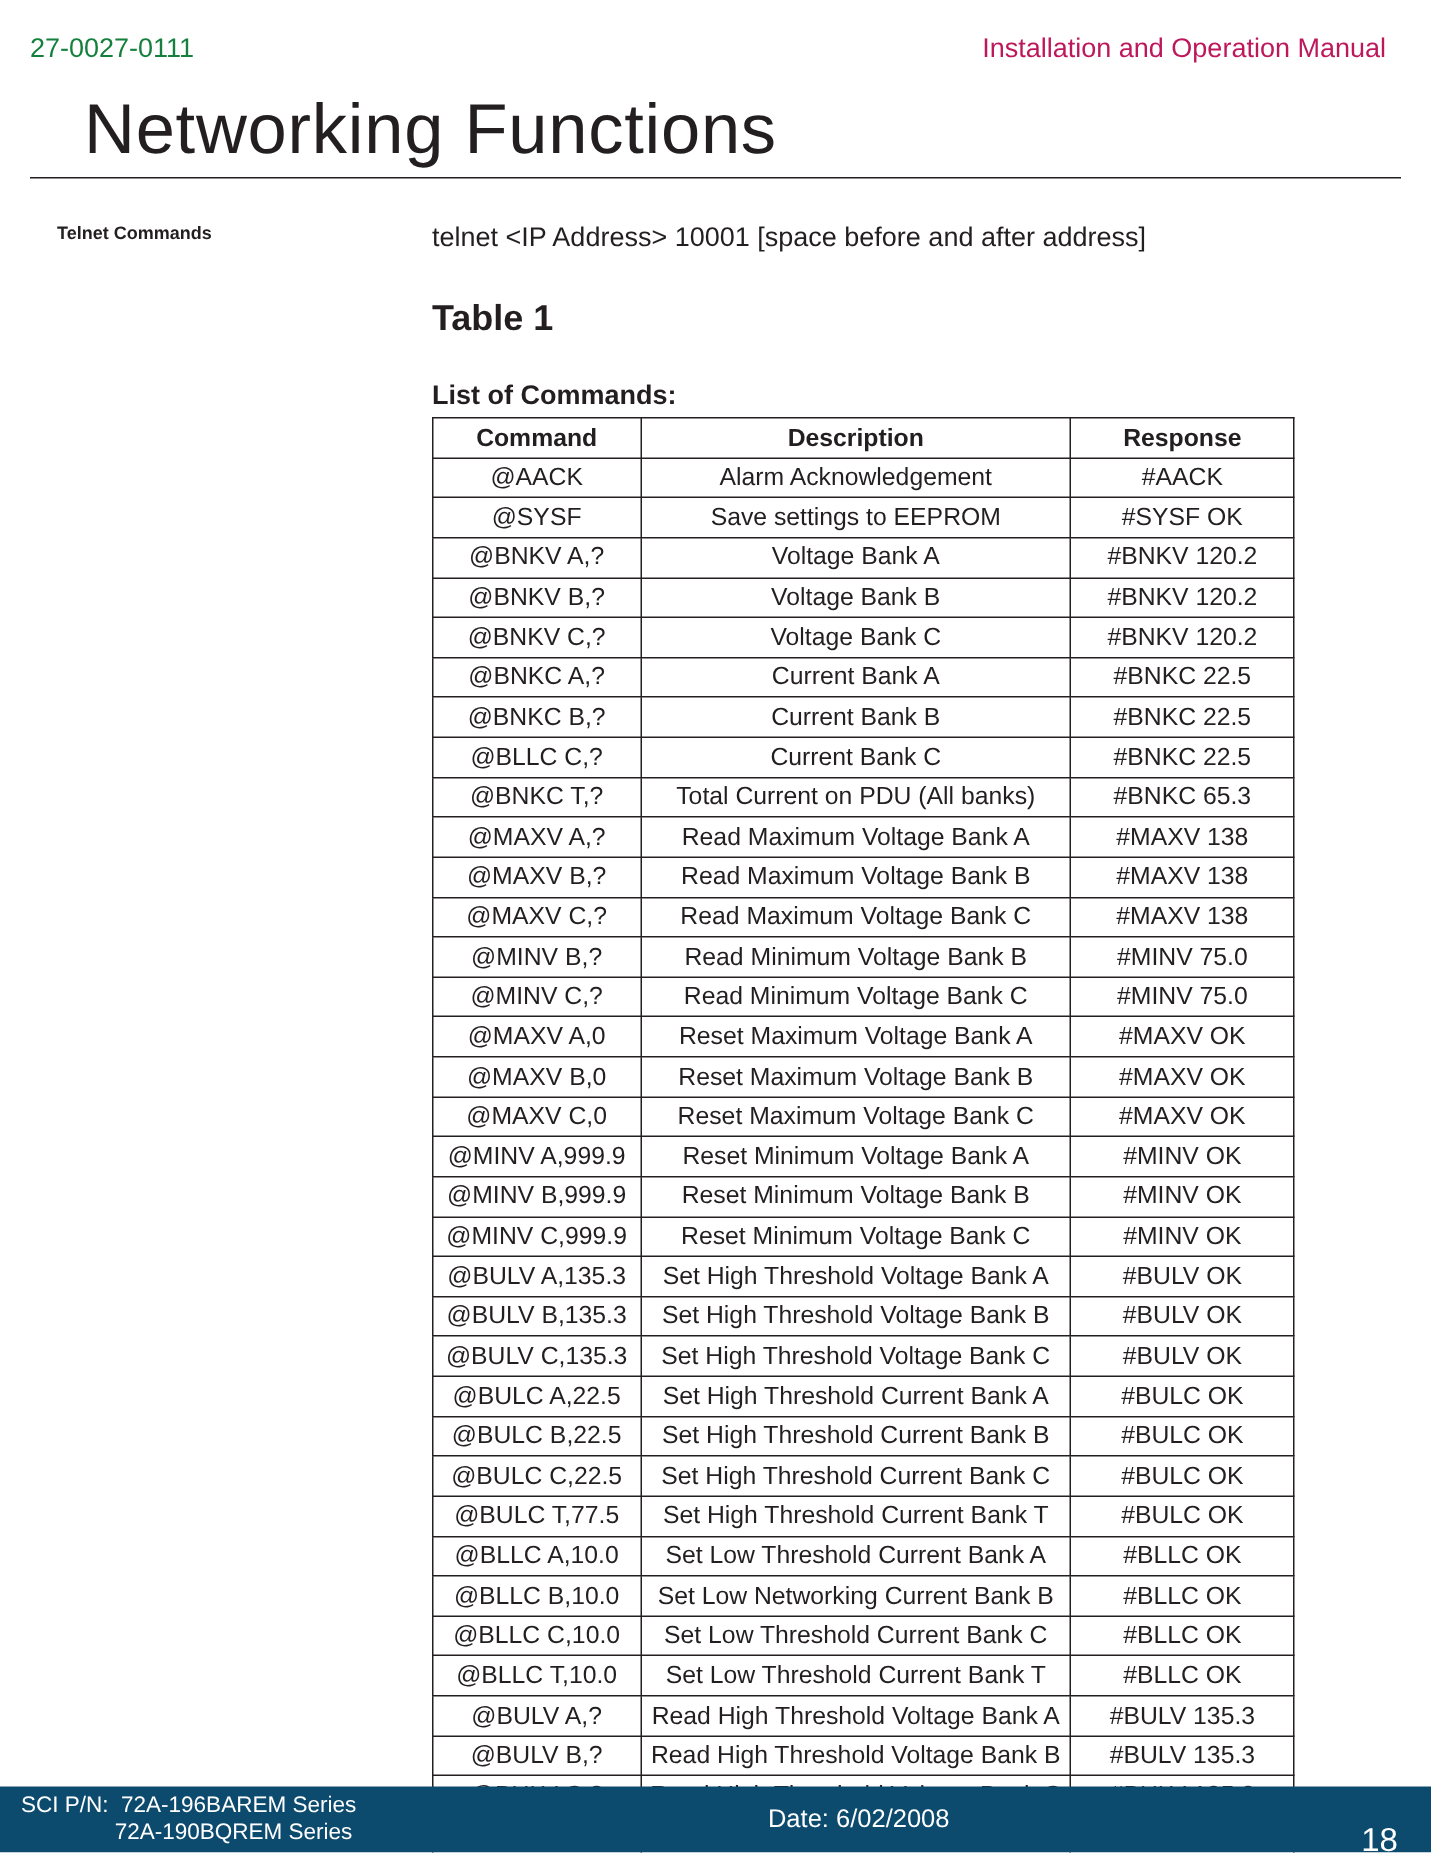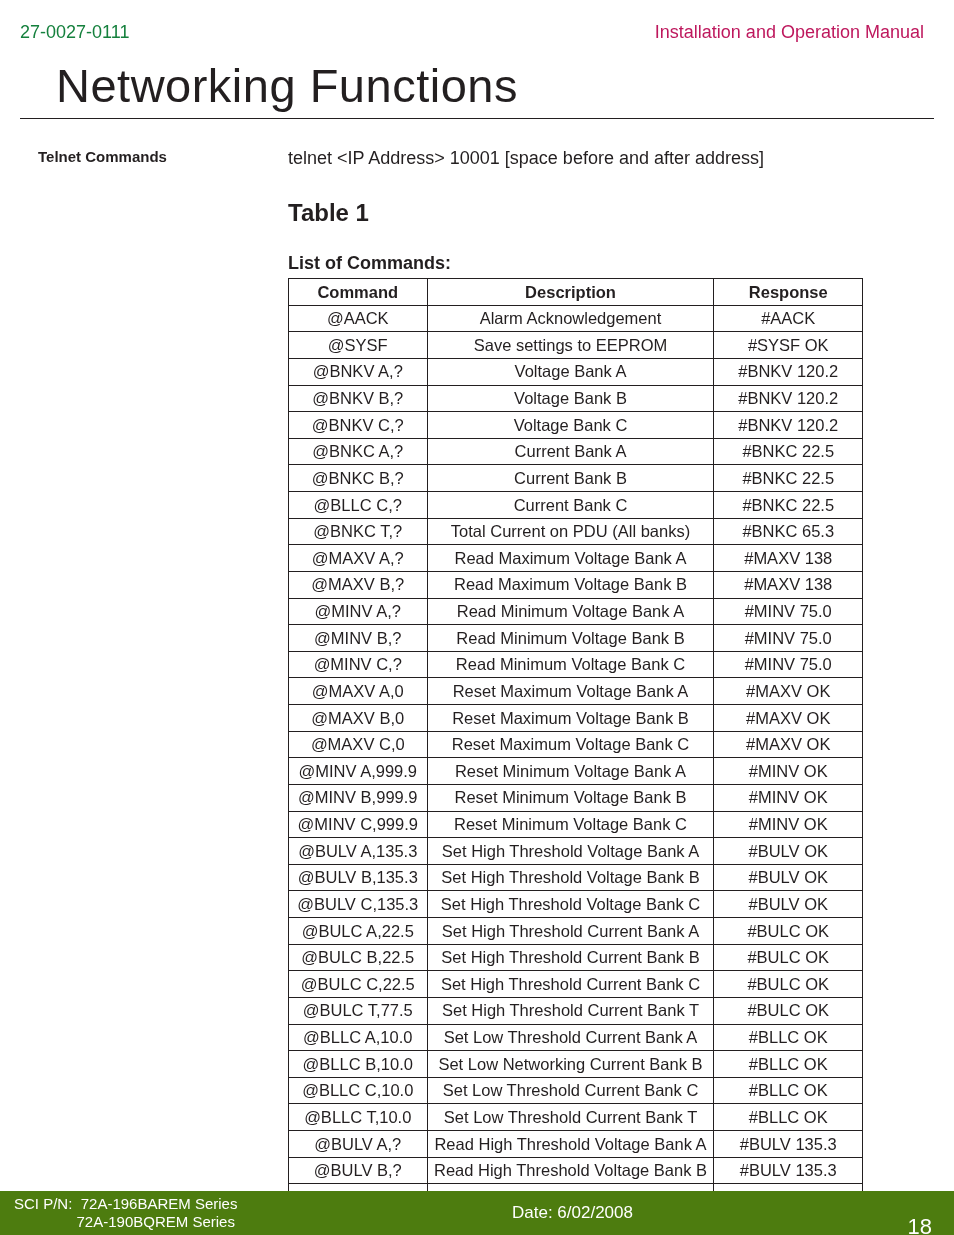--- a/index.html
+++ b/index.html
@@ -42,21 +42,21 @@
     border: none;
     border-top: 1px solid #231f20;
     margin: 0;
   }
   .left-col {
     position: absolute;
     top: 148px;
     left: 38px;
     width: 210px;
     font-weight: bold;
-    font-size: 15px;
+    font-size: 12px;
     color: #231f20;
   }
   .body-col {
     position: absolute;
     top: 148px;
     left: 288px;
     width: 610px;
   }
   .intro-line { font-size: 18px; margin-bottom: 30px; }
   .table-label { font-weight: bold; font-size: 24px; margin-bottom: 26px; }
@@ -74,21 +74,21 @@
     white-space: nowrap;
   }
   table.cmd th { font-weight: bold; }
   table.cmd col.c1 { width: 140px; }
   table.cmd col.c2 { width: 275px; }
   table.cmd col.c3 { width: 160px; }
   .footer {
     position: absolute;
     left: 0; right: 0; bottom: 0;
     height: 44px;
-    background: #4d7c0f;
+    background: #0c4a6e;
     color: #fff;
     display: flex;
     align-items: center;
     justify-content: space-between;
     padding: 0 22px 0 14px;
     font-size: 15px;
     box-sizing: border-box;
   }
   .footer .pn { line-height: 1.2; }
   .footer .date { font-size: 17px; }
@@ -175,23 +175,23 @@
           <td>@MAXV A,?</td>
           <td>Read Maximum Voltage Bank A</td>
           <td>#MAXV 138</td>
         </tr>
         <tr>
           <td>@MAXV B,?</td>
           <td>Read Maximum Voltage Bank B</td>
           <td>#MAXV 138</td>
         </tr>
         <tr>
-          <td>@MINV A,?</td>
-          <td>Read Minimum Voltage Bank A</td>
-          <td>#MINV 75.0</td>
+          <td>@MAXV C,?</td>
+          <td>Read Maximum Voltage Bank C</td>
+          <td>#MAXV 138</td>
         </tr>
         <tr>
           <td>@MINV B,?</td>
           <td>Read Minimum Voltage Bank B</td>
           <td>#MINV 75.0</td>
         </tr>
         <tr>
           <td>@MINV C,?</td>
           <td>Read Minimum Voltage Bank C</td>
           <td>#MINV 75.0</td>

